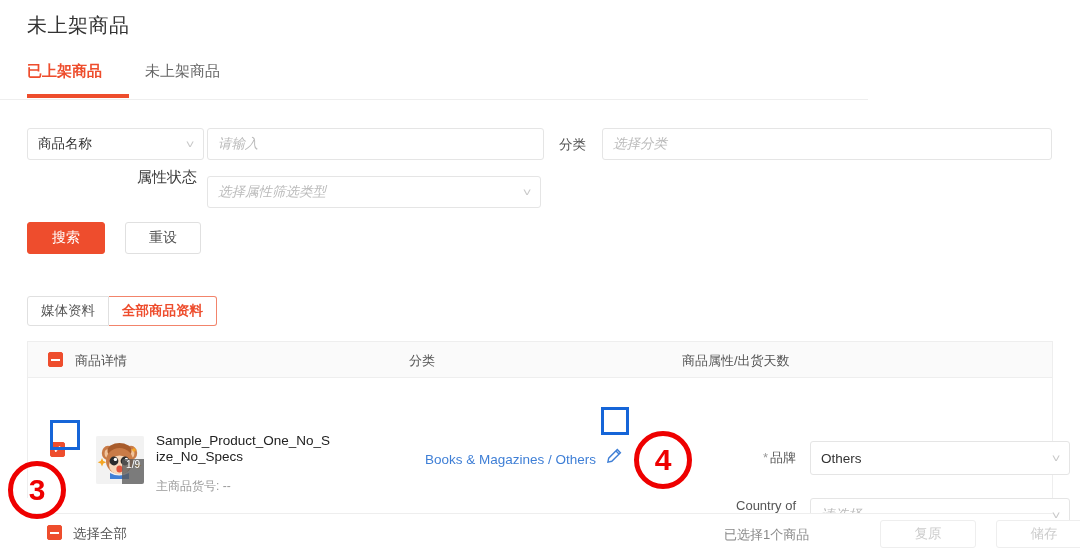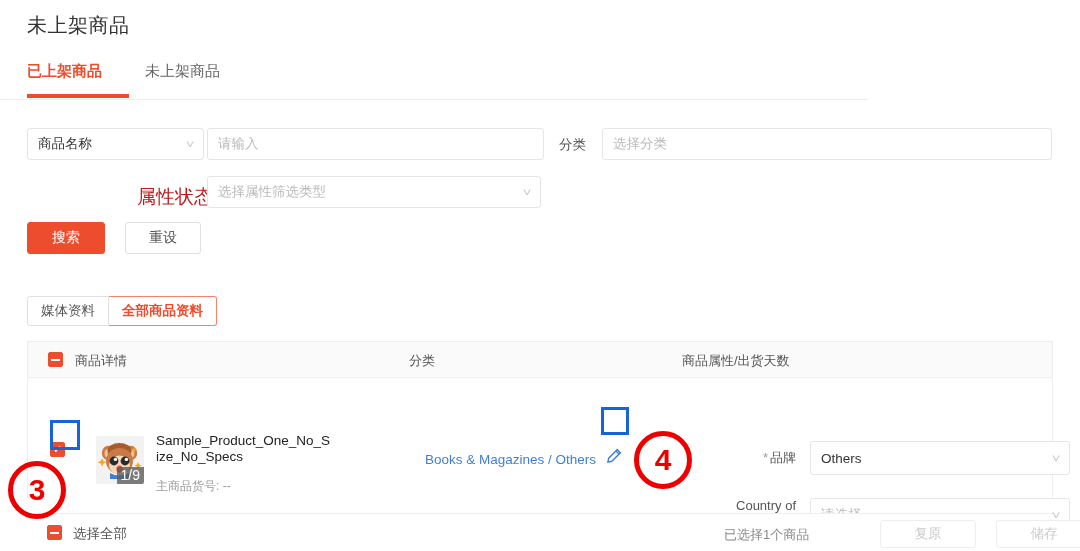--- a/index.html
+++ b/index.html
@@ -35,32 +35,32 @@
   }
 
   
   .filters { position: absolute; left: 0; top: 110px; width: 1080px; }
 
   .field-select, .field-input, .field-box {
     background: #fff; border: 1px solid #e5e5e5; border-radius: 3px;
     font-size: 13.5px; color: #333; display: flex; align-items: center;
     padding: 0 10px; position: absolute;
   }
-  .ph { color: #bbbbbb; }
+  .ph { color: #bbbbbb; font-style: italic; }
   .chev {
     margin-left: auto; color: #c9c9c9; font-size: 11px; line-height: 1;
     display: inline-block; transform: scaleX(1.35);
   }
 
   #name-select { left: 27px; top: 18px; width: 177px; height: 32px; }
   #name-input  { left: 207px; top: 18px; width: 337px; height: 32px; background:#fff; }
   #cat-label   { position:absolute; left: 559px; top: 26px; font-size: 13.5px; color: #555; }
   #cat-input   { left: 602px; top: 18px; width: 450px; height: 32px; }
 
-  #attr-label  { position:absolute; left: 137px; top: 74px; font-size: 19px; color: #b91c1c; }
+  #attr-label  { position:absolute; left: 137px; top: 58px; font-size: 15px; color: #404040; }
   #attr-select { left: 207px; top: 66px; width: 334px; height: 32px; }
 
   .btn {
     position: absolute; display: flex; align-items: center; justify-content: center;
     font-size: 14px; border-radius: 3px; cursor: pointer;
   }
   #search-btn { left: 27px; top: 112px; width: 78px; height: 32px;
                 background: #ee4d2d; color: #fff; border: 1px solid #ee4d2d; }
   #reset-btn  { left: 125px; top: 112px; width: 76px; height: 32px;
                 background: #fff; color: #555; border: 1px solid #e0e0e0; }
@@ -110,21 +110,21 @@
   #row-cbox { position: absolute; left: 22px; top: 64px; }
 
   .thumb {
     position: absolute; left: 68px; top: 58px; width: 48px; height: 48px;
     background: #f2f2f2; border-radius: 2px; overflow: hidden;
   }
   .thumb svg { display: block; }
   .thumb-badge {
     position: absolute; right: 0; bottom: 0;
     background: rgba(90,90,90,.78); color: #fff;
-    font-size: 14px; padding: 0px 4px 1px; border-radius: 2px 0 0 0;
+    font-size: 10px; padding: 0px 4px 14px; border-radius: 2px 0 0 0;
   }
   .prod-name {
     position: absolute; left: 128px; top: 55px; width: 175px;
     font-size: 13.5px; color: #222; line-height: 16px; word-break: break-all;
   }
   .prod-sku {
     position: absolute; left: 128px; top: 100px;
     font-size: 12px; color: #999;
   }
   .cat-link {

